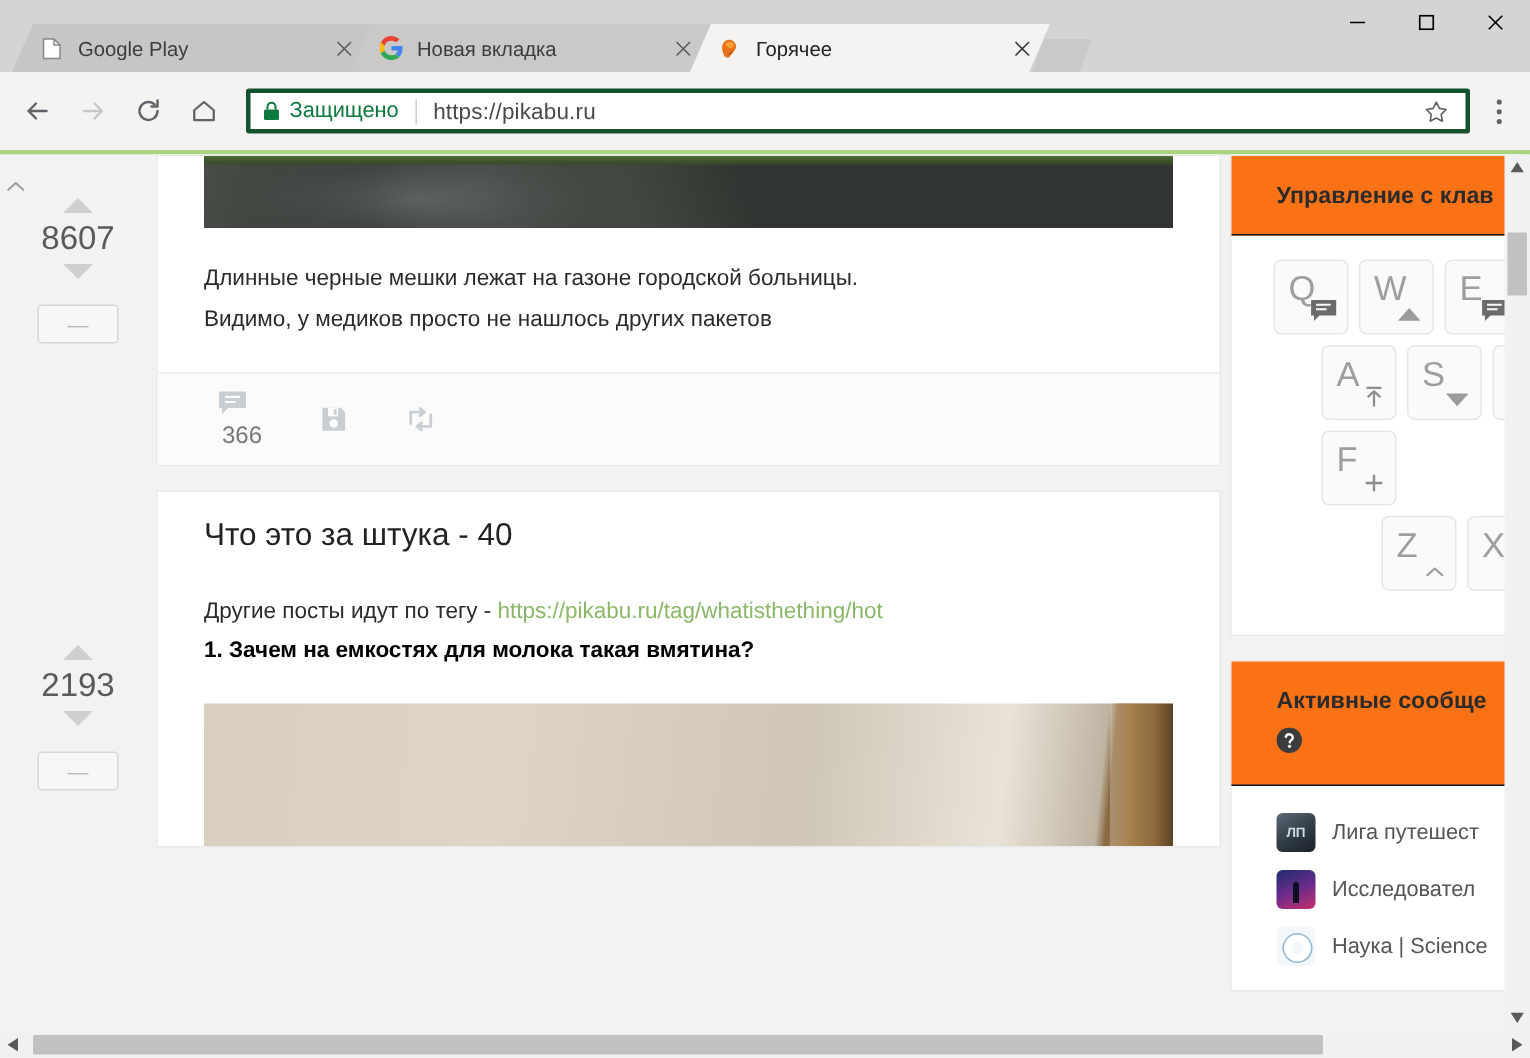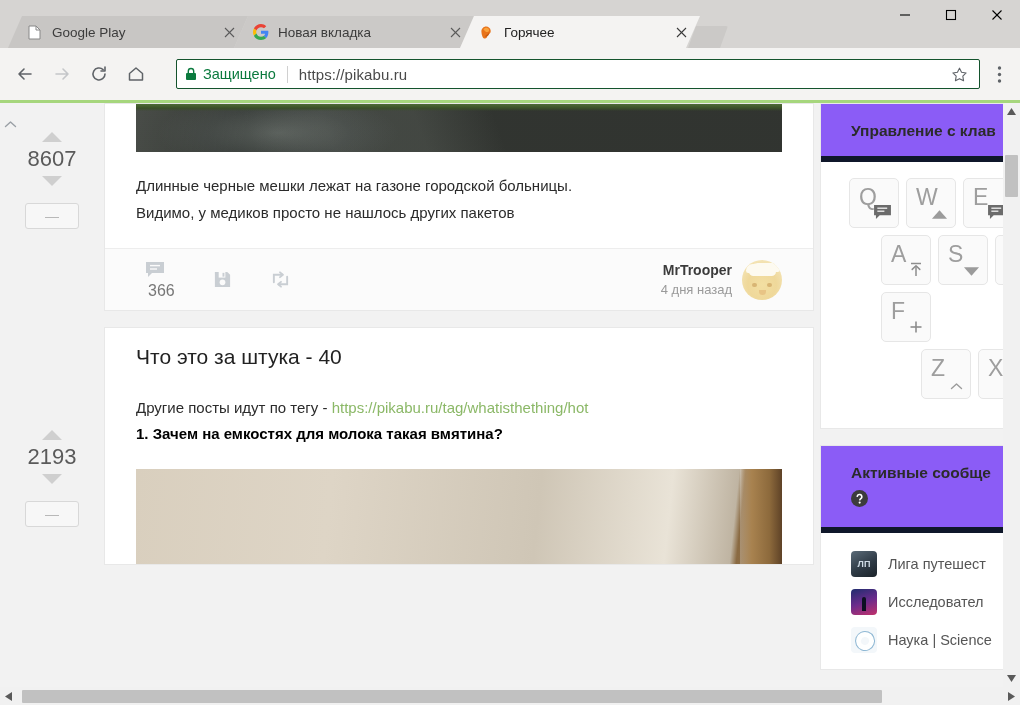--- a/index.html
+++ b/index.html
@@ -48,22 +48,22 @@
     border-radius:2px 2px 0 0;
   }
 
   
   .toolbar {
     position:absolute; top:48px; left:0; width:1020px; height:52px;
     background:#f4f3f2; display:flex; align-items:center; padding:0 8px;
   }
   .nav-btn { width:34px; height:34px; display:flex; align-items:center; justify-content:center; margin-right:3px; }
   .omnibox {
-    flex:1; height:30px; margin:0 6px 0 20px; background:#fff;
-    border:1px solid #14532d; border-radius:2px;
+    flex:1; height:30px; margin:0 6px 0 8px; background:#fff;
+    border:3px solid #14532d; border-radius:2px;
     display:flex; align-items:center; padding:0 8px;
   }
   .secure-badge { display:flex; align-items:center; color:#0b7a3e; font-size:14.5px; white-space:nowrap; }
   .secure-badge .lock { margin-right:6px; display:flex; }
   .omni-sep { width:1px; height:17px; background:#d0d0d0; margin:0 11px; }
   .omni-url { font-size:15px; color:#4a4a4a; letter-spacing:0.1px; }
   .omni-star { margin-left:auto; width:24px; height:24px; display:flex; align-items:center; justify-content:center; }
   .menu-btn { width:26px; height:34px; display:flex; align-items:center; justify-content:center; }
 
   
@@ -154,21 +154,21 @@
   }
   .post-photo-light::after{
     content:""; position:absolute; right:0; top:0; bottom:0; width:42px;
     background: linear-gradient(90deg, rgba(255,255,255,0.25) 0%, #a8824f 28%, #8d6a3c 70%, #5e4227 100%);
   }
 
   
   .sidebar { position:absolute; left:820px; top:3px; width:196px; }
   .panel { background:#fff; border:1px solid #e8e8e8; margin-bottom:16px; }
   .panel-head {
-    background:#8b5cf6; border-bottom:6px solid #0f172a; padding:18px 30px 16px;
+    background:#f97316; border-bottom:1px solid #0f172a; padding:18px 30px 16px;
   }
   .panel-title { font-size:15.5px; color:#2b2b2b; font-weight:bold; white-space:nowrap; }
   .help-icon { margin-top:8px; display:block; }
 
   .keyrows { padding:16px 0 22px; }
   .keyrow { display:flex; margin-bottom:7px; }
   .keyrow.r1 { padding-left:28px; }
   .keyrow.r2 { padding-left:60px; }
   .keyrow.r3 { padding-left:60px; }
   .keyrow.r4 { padding-left:100px; }
@@ -412,32 +412,20 @@
             <div class="act-icon">
               <svg width="21" height="19" viewBox="0 0 22 20">
                 <path d="M4 13V5h9" fill="none" stroke="#c9ced3" stroke-width="2" stroke-linecap="round"></path>
                 <path d="M10.5 2.5L13.5 5l-3 2.5" fill="none" stroke="#c9ced3" stroke-width="2" stroke-linecap="round" stroke-linejoin="round"></path>
                 <path d="M18 7v8H9" fill="none" stroke="#c9ced3" stroke-width="2" stroke-linecap="round"></path>
                 <path d="M11.5 12.5L8.5 15l3 2.5" fill="none" stroke="#c9ced3" stroke-width="2" stroke-linecap="round" stroke-linejoin="round"></path>
               </svg>
             </div>
           </div>
 
-          <div class="footer-right">
-            <div class="author-meta">
-              <div class="author-name">MrTrooper</div>
-              <div class="author-time">4 дня назад</div>
-            </div>
-            <div class="avatar">
-              <span class="hat"></span>
-              <span class="eyeL"></span>
-              <span class="eyeR"></span>
-              <span class="mouth"></span>
-            </div>
-          </div>
         </div>
       </div>
 
       <div class="post">
         <div class="post-title">Что это за штука - 40</div>
         <div class="post-body" style="padding-top:22px;">
           <div class="post-text">
             <span>Другие посты идут по тегу - </span><a class="post-link" href="#">https://pikabu.ru/tag/whatisthething/hot</a>
           </div>
           <div class="sep"></div>

